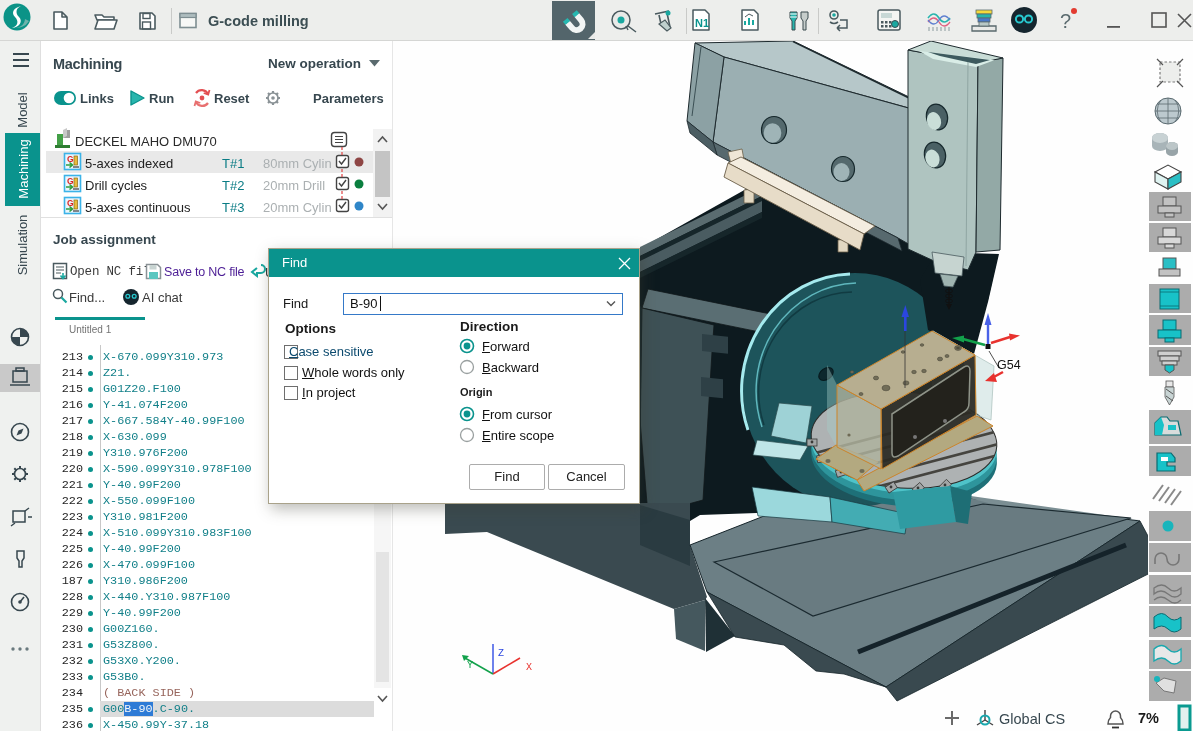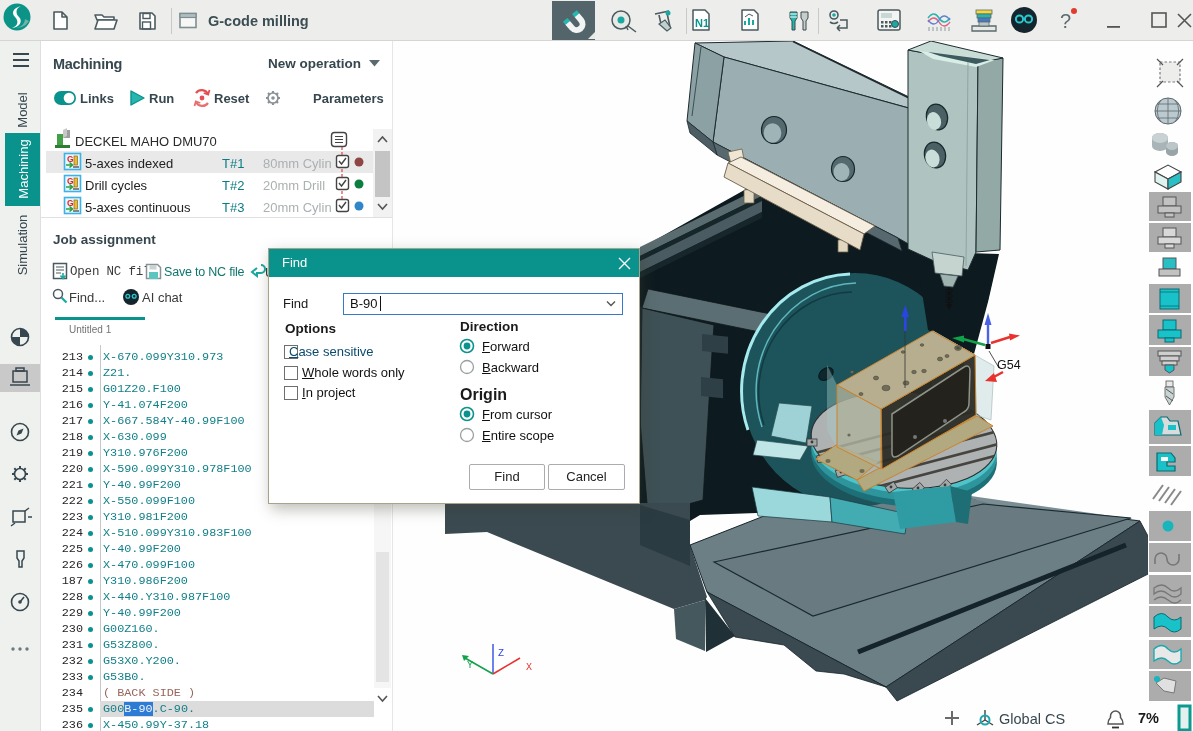--- a/index.html
+++ b/index.html
@@ -179,21 +179,21 @@
  <div class="abs" style="left:181px;top:115px;font-size:13px;color:#0A7C85;">T#1</div>
  <div class="abs" style="left:181px;top:137px;font-size:13px;color:#0A7C85;">T#2</div>
  <div class="abs" style="left:181px;top:159px;font-size:13px;color:#0A7C85;">T#3</div>
  <div class="abs" style="left:222px;top:115px;font-size:13px;color:#ABB0B2;width:70px;overflow:hidden;white-space:nowrap;">80mm Cylin</div>
  <div class="abs" style="left:222px;top:137px;font-size:13px;color:#ABB0B2;">20mm Drill</div>
  <div class="abs" style="left:222px;top:159px;font-size:13px;color:#ABB0B2;width:70px;overflow:hidden;white-space:nowrap;">20mm Cylin</div>
  <div class="abs" style="left:0px;top:176px;width:351px;height:1px;background:#E0E0E0;"></div>
 
  <div class="abs b" style="left:12px;top:191px;font-size:13.5px;">Job assignment</div>
  <div class="abs" style="left:29px;top:224px;font-size:12.5px;letter-spacing:-0.2px;color:#3A3A3A;font-family:Liberation Mono, monospace;">Open NC file</div>
- <div class="abs" style="left:123px;top:224px;font-size:12.5px;letter-spacing:-0.2px;color:#0f766e;">Save to NC file</div>
+ <div class="abs" style="left:123px;top:224px;font-size:12.5px;letter-spacing:-0.2px;color:#4c1d95;">Save to NC file</div>
  <div class="abs" style="left:224px;top:224px;font-size:13px;color:#3A3A3A;">Un</div>
  <div class="abs" style="left:28px;top:249px;font-size:13px;color:#3A3A3A;">Find...</div>
  <div class="abs" style="left:101px;top:249px;font-size:13px;color:#3A3A3A;">AI chat</div>
  <div class="abs" style="left:14px;top:276px;width:90px;height:2.5px;background:#0A938D;"></div>
  <div class="abs" style="left:28px;top:283px;font-size:10px;color:#737373;">Untitled 1</div>
 
  <svg class="abs" style="left:0;top:0" width="351" height="310" viewBox="0 0 351 310">
 
   <path d="M328 19 h11 l-5.5 6.5 z" fill="#5A6A6E"></path>
 
@@ -594,21 +594,21 @@
  <div class="abs" style="left:191px;top:70px;font-size:13.5px;font-weight:bold;color:#1A1A1A;">Direction</div>
  <svg class="abs" style="left:190px;top:89px" width="16" height="16" viewBox="0 0 16 16">
   <circle cx="8" cy="8" r="6.5" fill="#fff" stroke="#0A938D" stroke-width="1.6"></circle>
       <circle cx="8" cy="8" r="3.4" fill="#0A938D"></circle>
     </svg>
  <div class="abs" style="left:213px;top:90px;font-size:13px;color:#111;"><span class="u">F</span>orward</div>
  <svg class="abs" style="left:190px;top:110px" width="16" height="16" viewBox="0 0 16 16">
   <circle cx="8" cy="8" r="6.5" fill="#fff" stroke="#9AA0A0" stroke-width="1.3"></circle>
     </svg>
  <div class="abs" style="left:213px;top:111px;font-size:13px;color:#111;"><span class="u">B</span>ackward</div>
- <div class="abs" style="left:191px;top:137px;font-size:16px;font-weight:bold;color:#1A1A1A;">Origin</div>
+ <div class="abs" style="left:191px;top:137px;font-size:11px;font-weight:bold;color:#1A1A1A;">Origin</div>
  <svg class="abs" style="left:190px;top:157px" width="16" height="16" viewBox="0 0 16 16">
   <circle cx="8" cy="8" r="6.5" fill="#fff" stroke="#0A938D" stroke-width="1.6"></circle>
       <circle cx="8" cy="8" r="3.4" fill="#0A938D"></circle>
     </svg>
  <div class="abs" style="left:213px;top:158px;font-size:13px;color:#111;"><span class="u">F</span>rom cursor</div>
  <svg class="abs" style="left:190px;top:178px" width="16" height="16" viewBox="0 0 16 16">
   <circle cx="8" cy="8" r="6.5" fill="#fff" stroke="#9AA0A0" stroke-width="1.3"></circle>
     </svg>
  <div class="abs" style="left:213px;top:179px;font-size:13px;color:#111;"><span class="u">E</span>ntire scope</div>
  <div class="btn" style="left:200px;top:215px;width:74px;height:24px;">Find</div>

